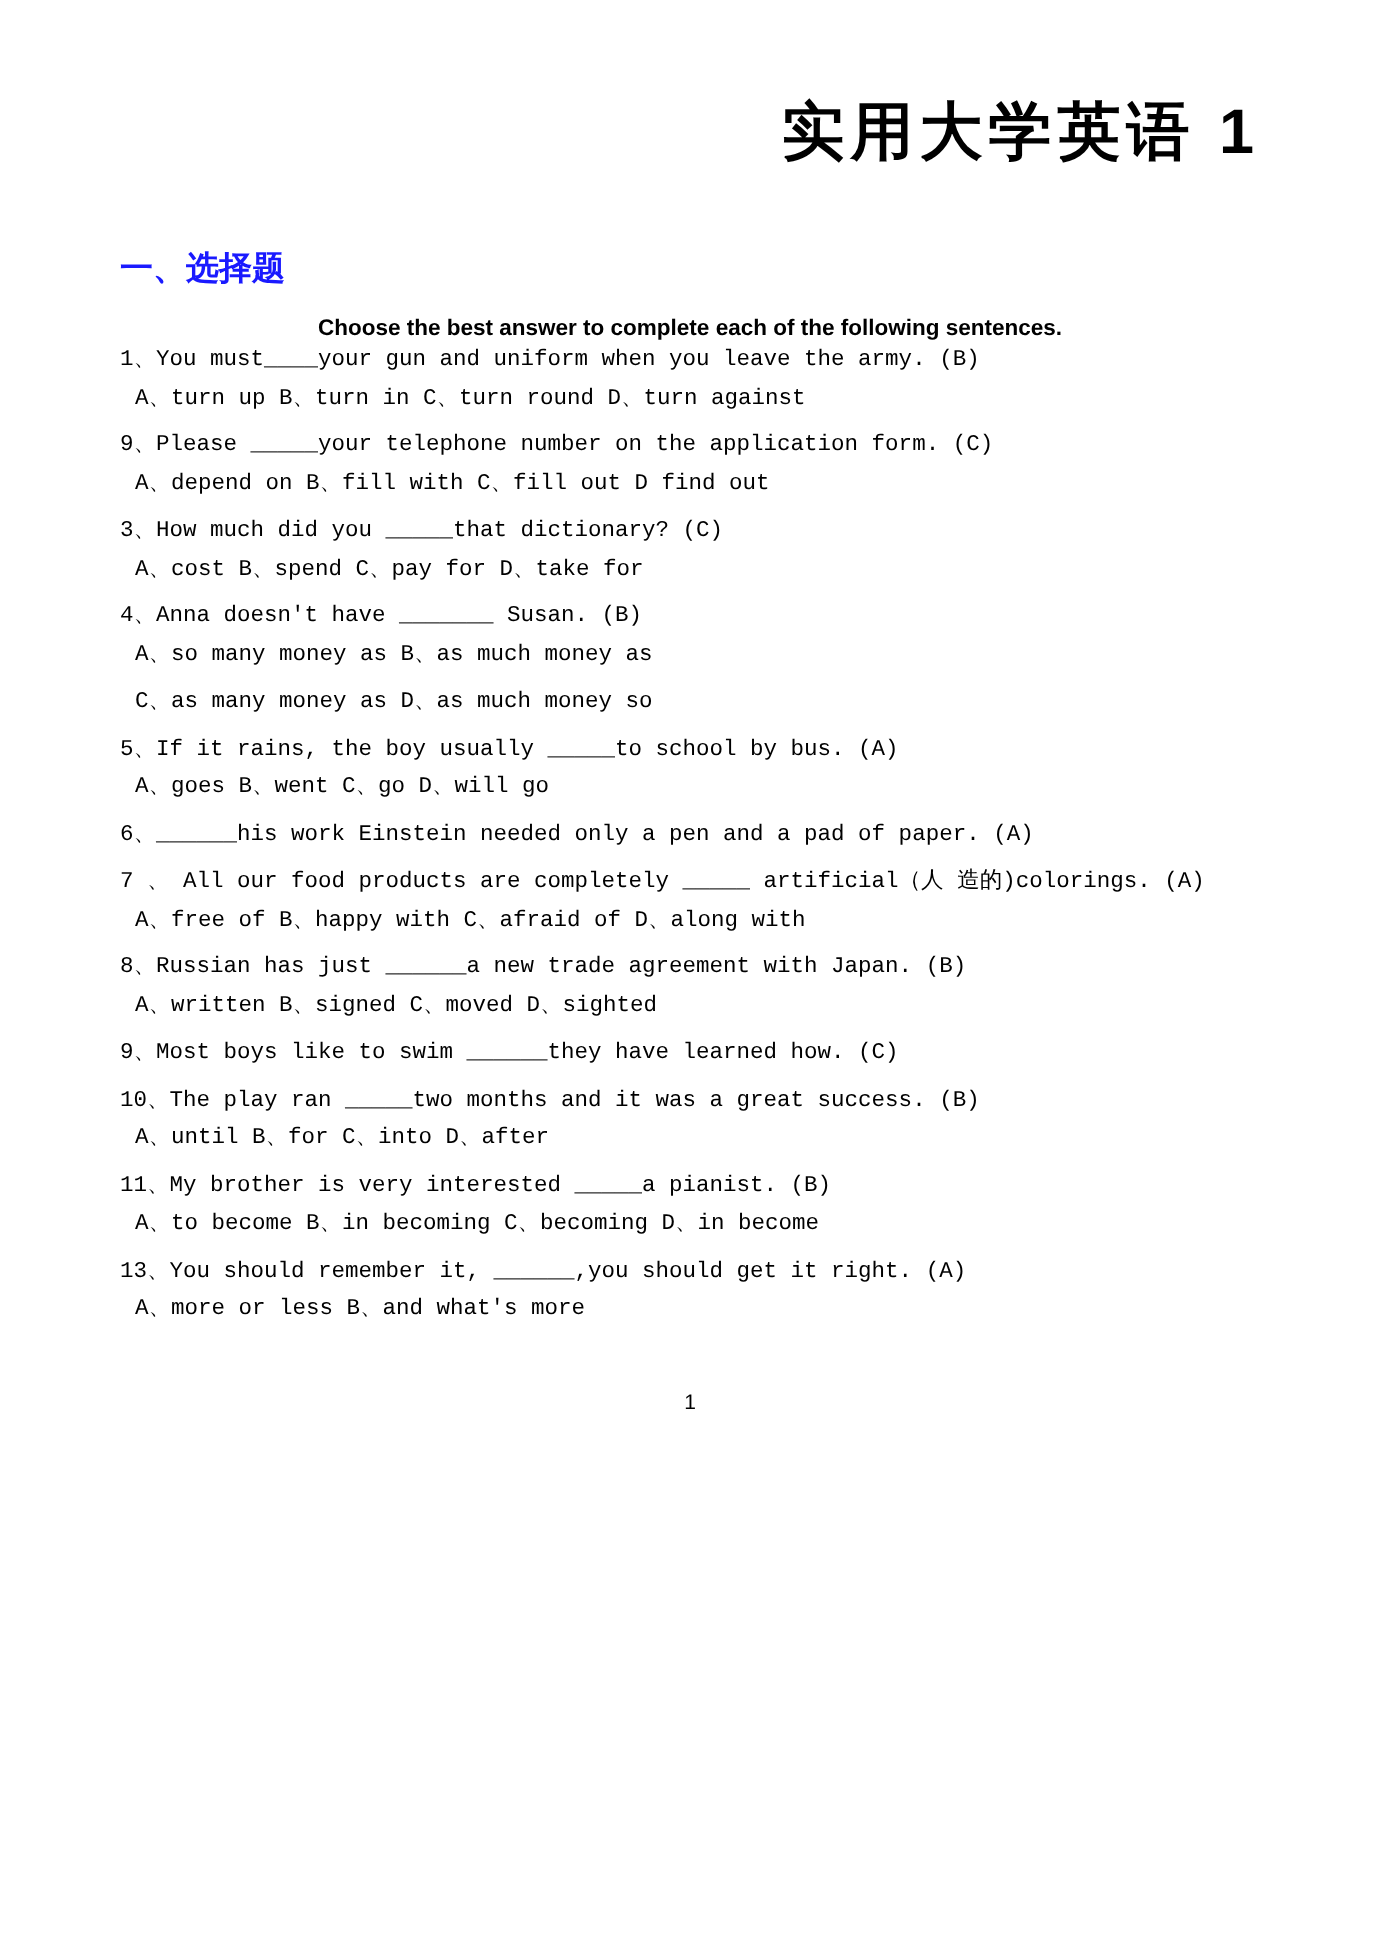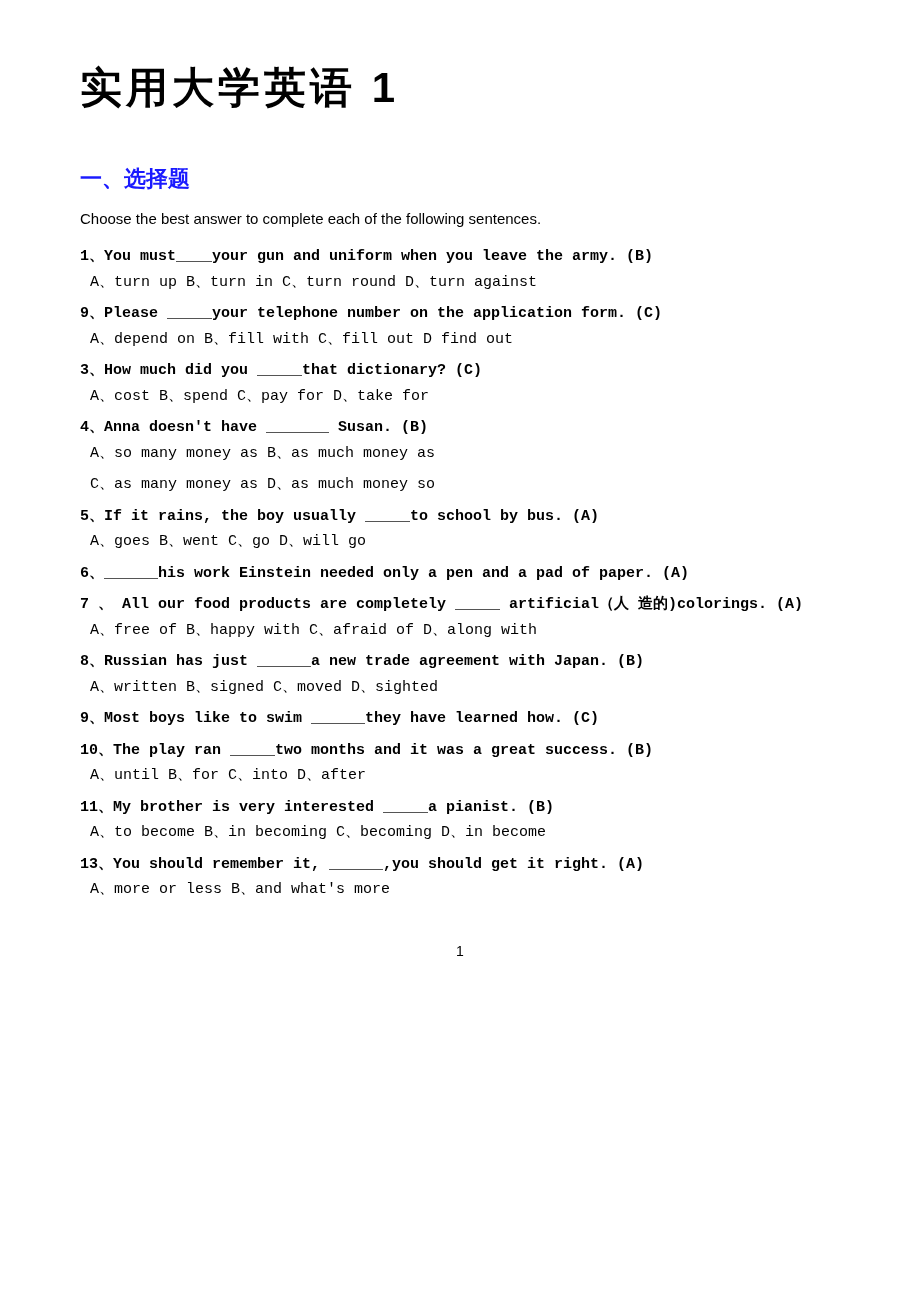--- a/index.html
+++ b/index.html
@@ -9,40 +9,41 @@
     }
     body {
       background: #fff;
       font-family: 'SimSun', 'STSong', serif;
       color: #000;
       width: 920px;
       min-height: 1302px;
       padding: 60px 80px 60px 80px;
     }
     .page-title {
-      text-align: left;
+      text-align: right;
       font-size: 42px;
       font-weight: bold;
       margin-bottom: 16px;
       letter-spacing: 4px;
       font-family: 'SimHei', 'STHeiti', sans-serif;
     }
     .section-title {
       font-size: 22px;
       font-weight: bold;
       color: #1a1aff;
       margin-bottom: 16px;
       font-family: 'SimHei', 'STHeiti', sans-serif;
       margin-top: 48px;
     }
     .instruction {
       font-size: 15px;
-      font-weight: normal;
+      font-weight: bold;
       font-family: Arial, sans-serif;
-      margin-bottom: 17px;
+      margin-bottom: 0;
+      text-align: center;
     }
     .question-block {
       margin-bottom: 6px;
       font-size: 15px;
       font-family: 'Courier New', Courier, monospace;
       line-height: 1.7;
     }
     .options-block {
       font-size: 15px;
       font-family: 'Courier New', Courier, monospace;
@@ -51,21 +52,20 @@
       padding-left: 10px;
     }
     .page-number {
       text-align: center;
       margin-top: 40px;
       font-size: 14px;
       font-family: Arial, sans-serif;
     }
     .q-line {
       display: block;
-      font-weight: bold;
     }
   </style>
 </head>
 <body>
 
 <div class="page-title">实用大学英语  1</div>
 
 <div class="section-title">一、选择题</div>
 
 <div class="instruction">Choose the best answer to complete each of the following sentences.</div>

